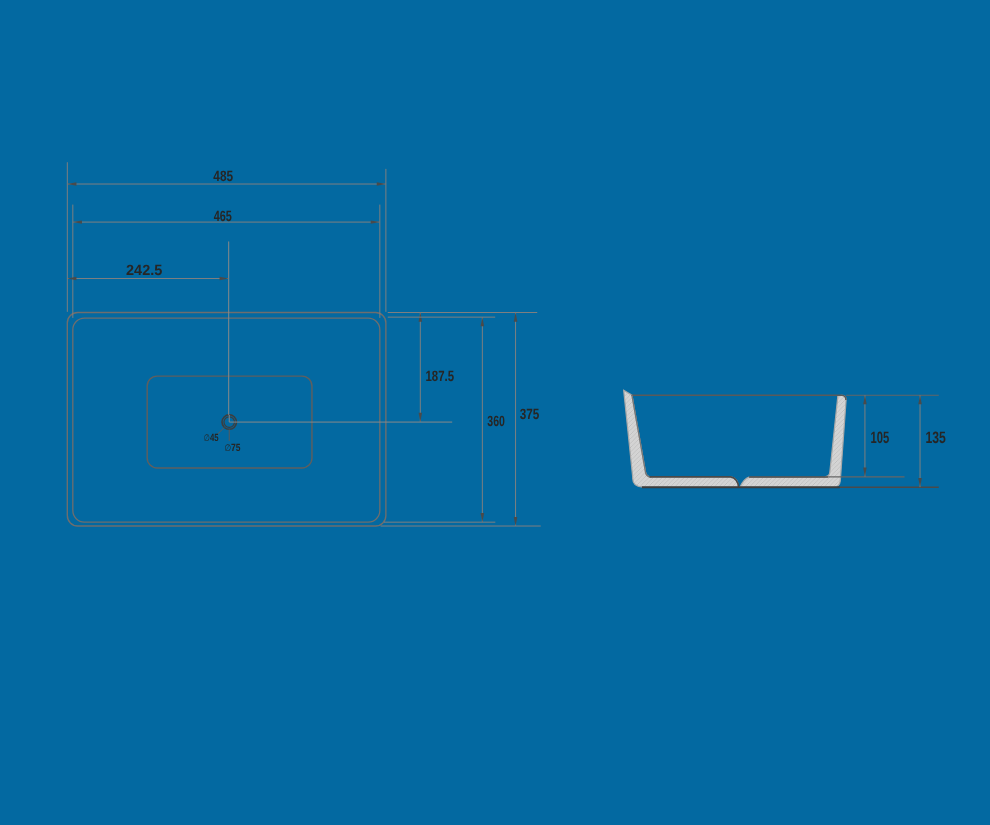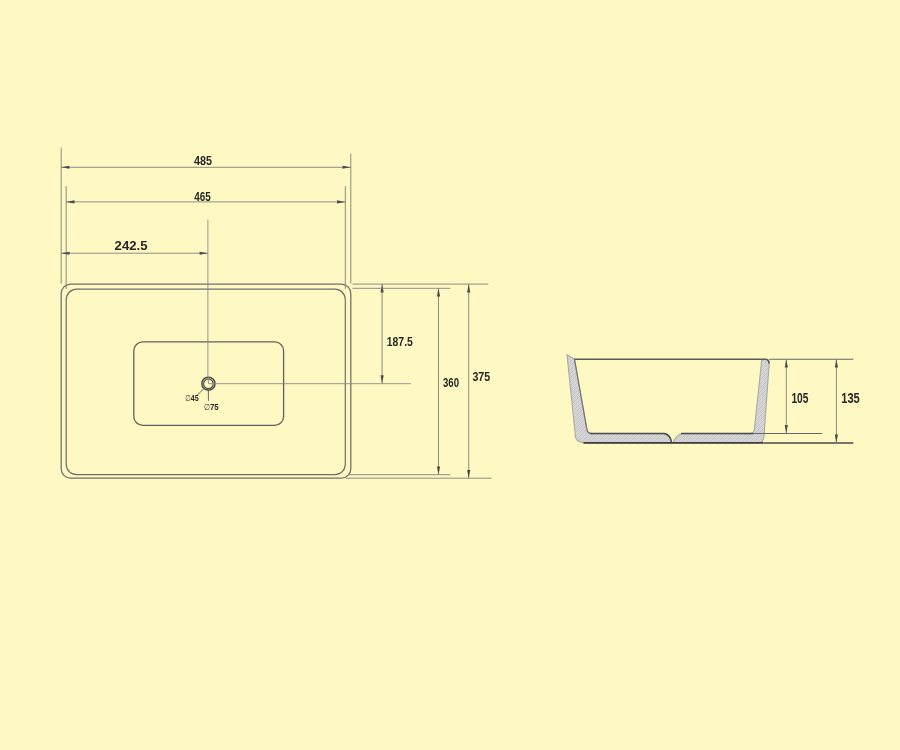--- a/index.html
+++ b/index.html
@@ -1,16 +1,16 @@
 <!DOCTYPE html>
 <html><head>
 <meta charset="utf-8">
 <style>
   html,body{margin:0;padding:0;background:#ffffff;}
-  .stage{width:900px;height:750px;position:relative;background:#fef9c3;overflow:hidden;}
+  .stage{width:900px;height:750px;position:relative;background:#0369a1;overflow:hidden;}
   text{font-family:"Liberation Sans",sans-serif;font-weight:bold;fill:#262626;}
 </style>
 </head>
 <body>
 <div class="stage">
 <svg width="900" height="750" viewBox="0 0 900 750" xmlns="http://www.w3.org/2000/svg">
 <defs>
   <pattern id="hatch" width="4" height="4" patternUnits="userSpaceOnUse">
     <rect width="4" height="4" fill="#d7d7d7"></rect>
     <path d="M-1,1 L1,-1 M0,4 L4,0 M3,5 L5,3" stroke="#bcbcbc" stroke-width="0.8"></path>

